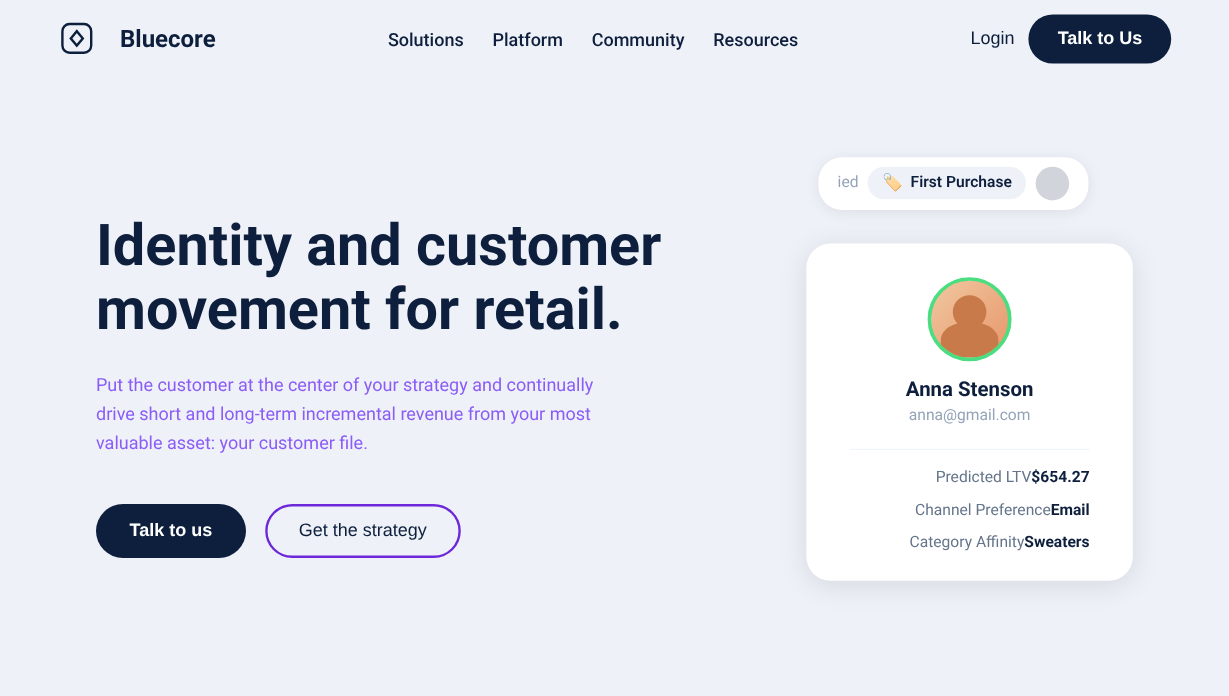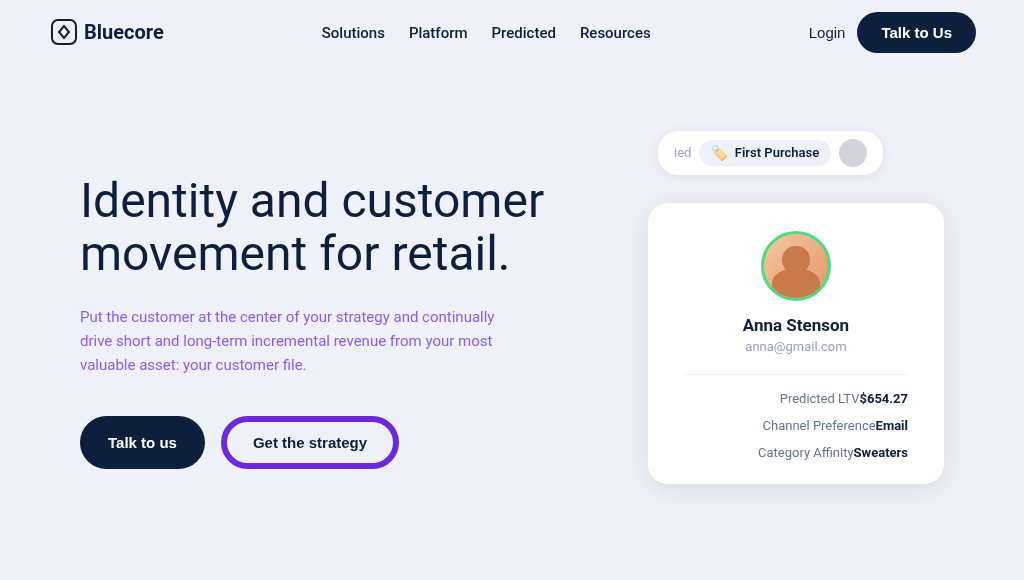--- a/index.html
+++ b/index.html
@@ -16,21 +16,21 @@
       display: flex;
       align-items: center;
       justify-content: space-between;
       padding: 0 48px;
       height: 64px;
       background: #eef2f8;
     }
     .nav-logo {
       display: flex;
       align-items: center;
-      gap: 4px;
+      gap: 20px;
       font-weight: 700;
       font-size: 20px;
       color: #0d1f3c;
     }
     .nav-logo-icon {
       width: 32px;
       height: 32px;
     }
     .nav-links {
       display: flex;
@@ -75,21 +75,21 @@
       justify-content: space-between;
       padding: 40px 80px 40px 80px;
       height: calc(580px - 64px);
     }
 
     .hero-left {
       max-width: 520px;
     }
     .hero-title {
       font-size: 48px;
-      font-weight: 400;
+      font-weight: 700;
       line-height: 1.1;
       color: #0d1f3c;
       margin-bottom: 24px;
     }
     .hero-desc {
       font-size: 15px;
       line-height: 1.6;
       color: #8b5cf6;
       margin-bottom: 39px;
       max-width: 420px;
@@ -104,25 +104,25 @@
       border: none;
       border-radius: 30px;
       padding: 14px 28px;
       font-size: 15px;
       font-weight: 600;
       cursor: pointer;
     }
     .btn-secondary {
       background: transparent;
       color: #0d1f3c;
-      border: 6px solid #6d28d9;
+      border: 2px solid #6d28d9;
       border-radius: 30px;
       padding: 12px 26px;
       font-size: 15px;
-      font-weight: 700;
+      font-weight: 400;
       cursor: pointer;
     }
 
     
     .hero-right {
       position: relative;
       display: flex;
       flex-direction: column;
       align-items: center;
       gap: 28px;
@@ -164,21 +164,21 @@
       height: 28px;
       background: #d1d5db;
       border-radius: 50%;
     }
 
     
     .customer-card {
       background: #fff;
       border-radius: 20px;
       padding: 28px 36px 24px;
-      width: 296px;
+      width: 272px;
       box-shadow: 0 4px 24px rgba(0,0,0,0.10);
     }
     .card-avatar-wrap {
       display: flex;
       justify-content: center;
       margin-bottom: 14px;
     }
     .card-name {
       text-align: center;
       font-size: 17px;
@@ -260,21 +260,21 @@
     <svg class="nav-logo-icon" viewBox="0 0 32 32" fill="none" xmlns="http://www.w3.org/2000/svg">
       <rect x="4" y="4" width="24" height="24" rx="6" stroke="#0d1f3c" stroke-width="2" fill="none"></rect>
       <path d="M11 16 L16 10 L21 16 L16 22 Z" stroke="#0d1f3c" stroke-width="2" fill="none"></path>
     </svg>
     <span>Bluecore</span>
   </div>
 
   <ul class="nav-links">
     <li><a href="#">Solutions</a></li>
     <li><a href="#">Platform</a></li>
-    <li><a href="#">Predicted</a></li>
+    <li><a href="#">Community</a></li>
     <li><a href="#">Resources</a></li>
   </ul>
 
   <div class="nav-right">
     <button class="btn-login">Login</button>
     <button class="btn-talk-nav">Talk to Us</button>
   </div>
 </nav>
 
 <div class="hero">

